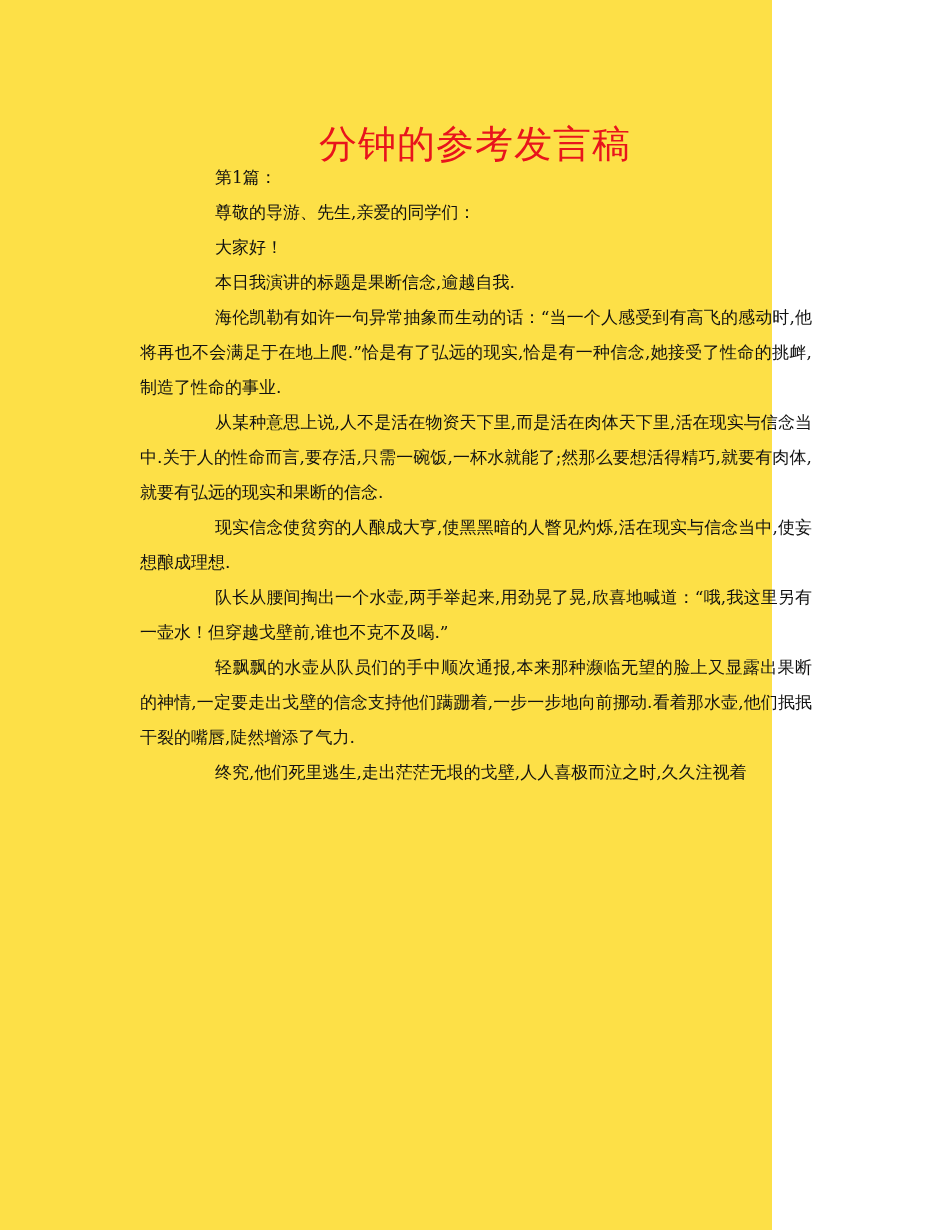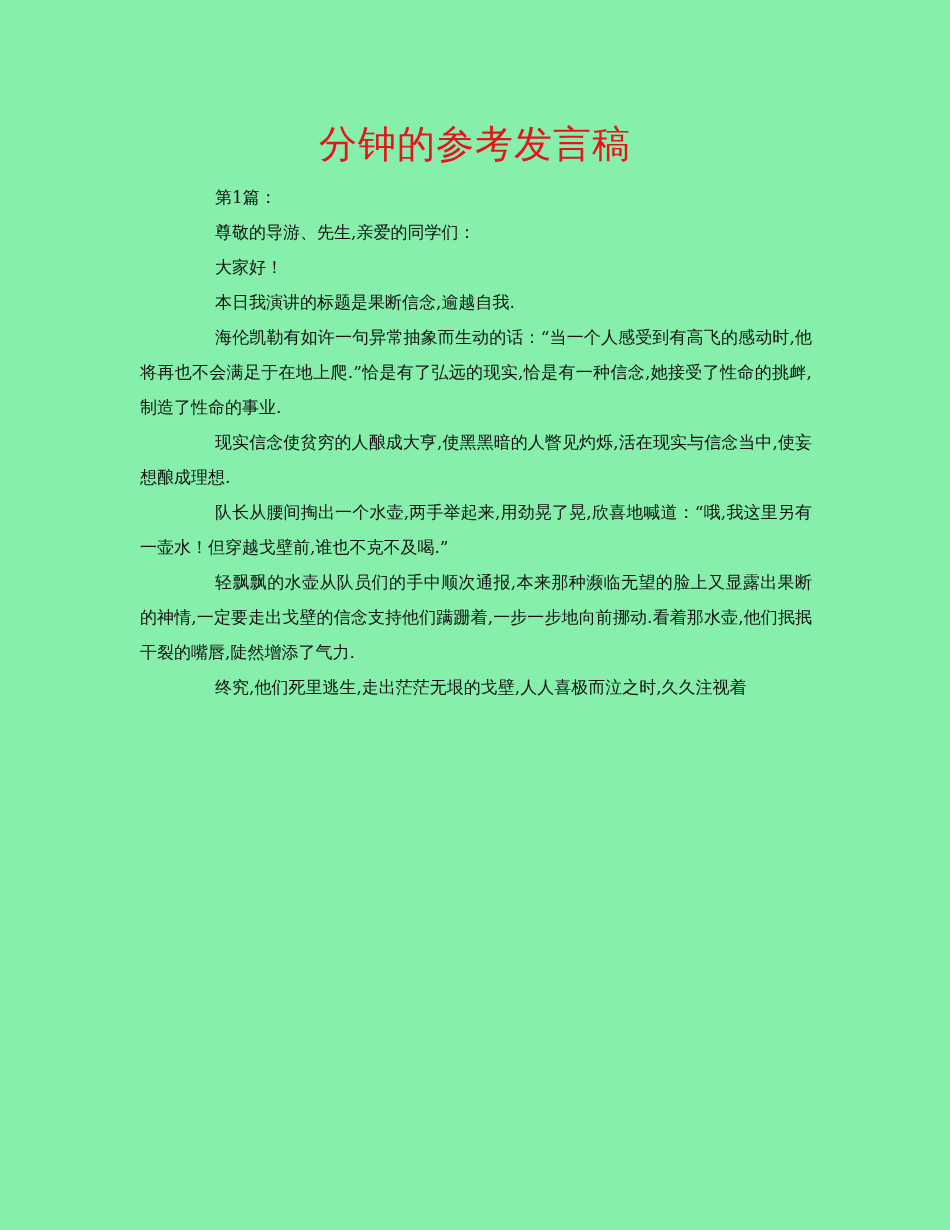--- a/index.html
+++ b/index.html
@@ -10,39 +10,39 @@
     body {
       width: 950px;
       height: 1230px;
       position: relative;
       overflow: hidden;
     }
     .page {
       position: absolute;
       left: 0;
       top: 0;
-      width: 950px;
+      width: 772px;
       height: 1230px;
-      background: #86efac;
+      background: #fde047;
     }
     .title {
       position: absolute;
       top: 118px;
       left: 0;
       width: 950px;
       text-align: center;
       font-family: "DejaVu Sans", "Liberation Sans", sans-serif;
       font-size: 38px;
       line-height: 52px;
       color: #e8141c;
       letter-spacing: 1px;
     }
     .body-text {
       position: absolute;
-      top: 180px;
+      top: 160px;
       left: 140px;
       width: 672px;
       font-family: "DejaVu Serif", "Liberation Serif", serif;
       font-size: 17px;
       line-height: 35px;
       color: #111111;
       text-align: justify;
     }
     .para {
       margin: 0;
@@ -54,18 +54,19 @@
 
 <div class="page">
   <div class="title">分钟的参考发言稿</div>
 
   <div class="body-text">
     <p class="para">第1篇：</p>
     <p class="para">尊敬的导游、先生,亲爱的同学们：</p>
     <p class="para">大家好！</p>
     <p class="para">本日我演讲的标题是果断信念,逾越自我.</p>
     <p class="para">海伦凯勒有如许一句异常抽象而生动的话：“当一个人感受到有高飞的感动时,他将再也不会满足于在地上爬.”恰是有了弘远的现实,恰是有一种信念,她接受了性命的挑衅,制造了性命的事业.</p>
+    <p class="para">从某种意思上说,人不是活在物资天下里,而是活在肉体天下里,活在现实与信念当中.关于人的性命而言,要存活,只需一碗饭,一杯水就能了;然那么要想活得精巧,就要有肉体,就要有弘远的现实和果断的信念.</p>
     <p class="para">现实信念使贫穷的人酿成大亨,使黑黑暗的人瞥见灼烁,活在现实与信念当中,使妄想酿成理想.</p>
     <p class="para">队长从腰间掏出一个水壶,两手举起来,用劲晃了晃,欣喜地喊道：“哦,我这里另有一壶水！但穿越戈壁前,谁也不克不及喝.”</p>
     <p class="para">轻飘飘的水壶从队员们的手中顺次通报,本来那种濒临无望的脸上又显露出果断的神情,一定要走出戈壁的信念支持他们蹒跚着,一步一步地向前挪动.看着那水壶,他们抿抿干裂的嘴唇,陡然增添了气力.</p>
     <p class="para">终究,他们死里逃生,走出茫茫无垠的戈壁,人人喜极而泣之时,久久注视着</p>
   </div>
 </div>
 
 </body></html>

